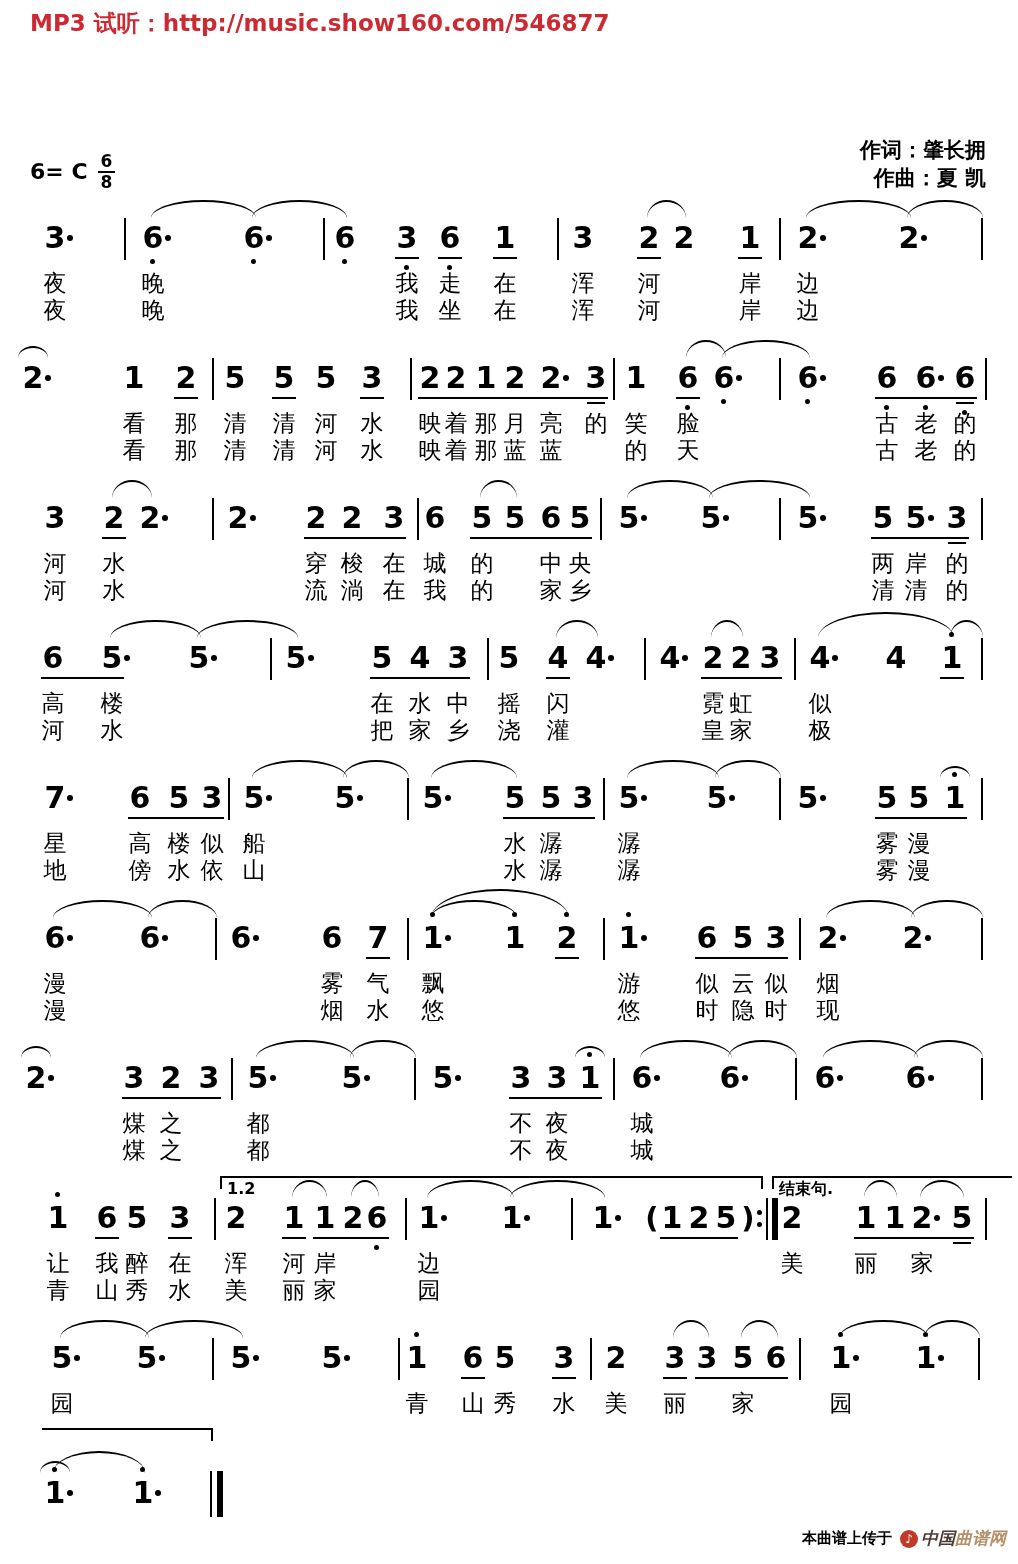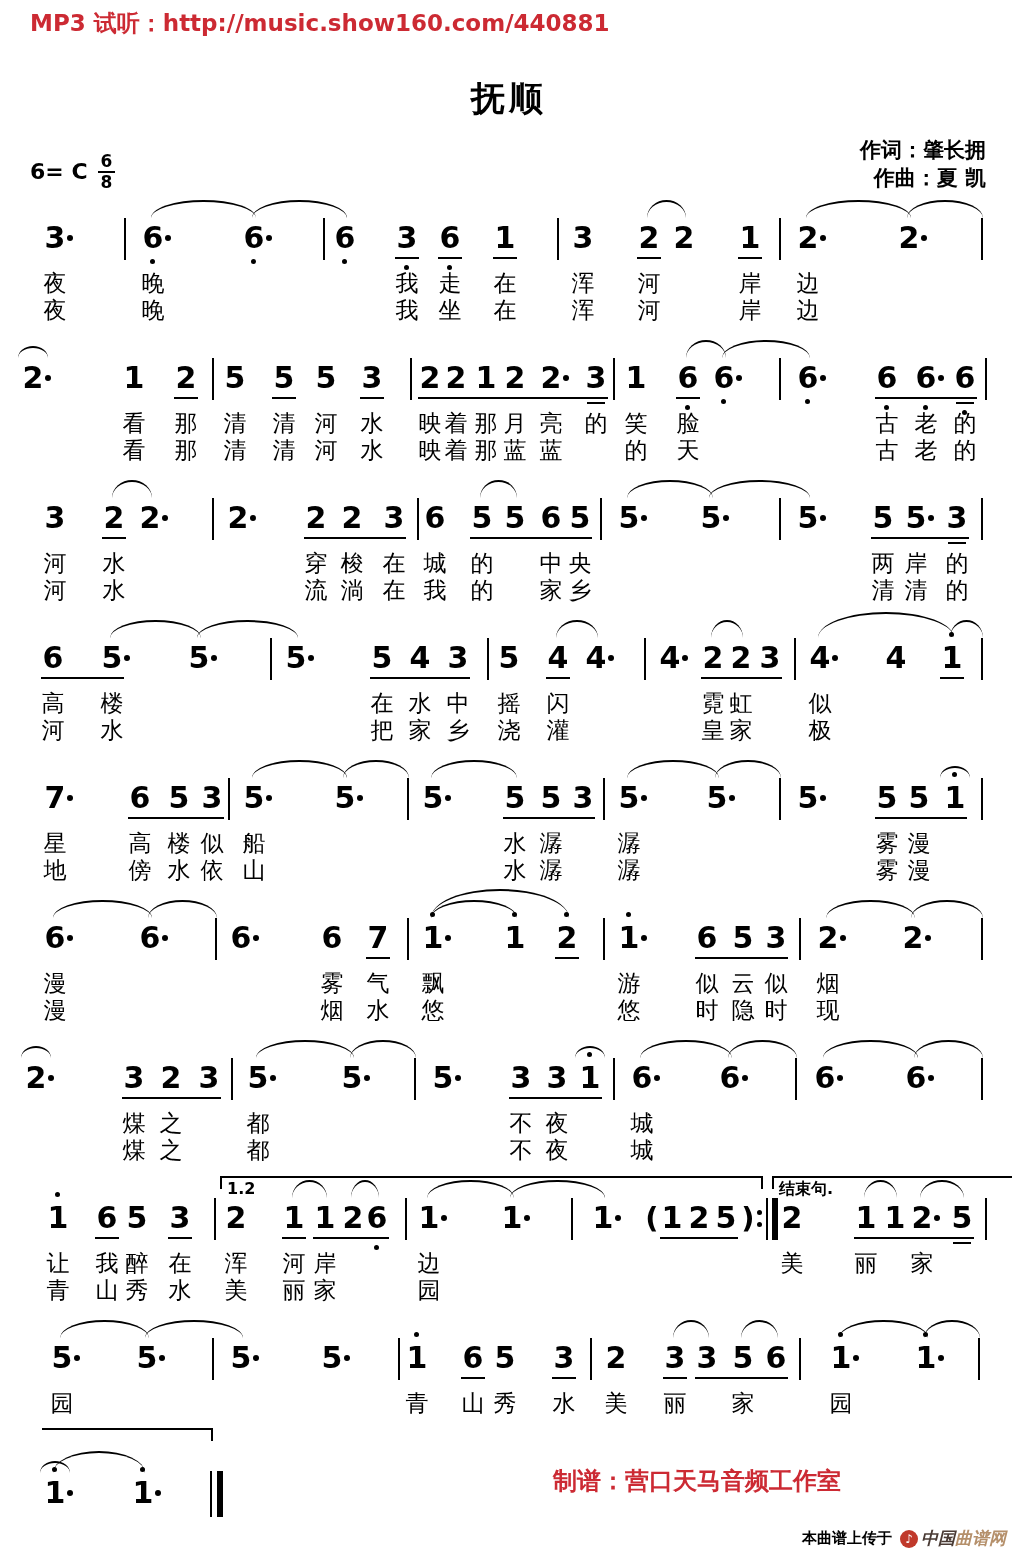--- a/index.html
+++ b/index.html
@@ -37,23 +37,22 @@
   #footer-right{position:absolute;right:12px;top:1527px;display:flex;align-items:center;font-size:15px;font-weight:bold;}
   #footer-right .mark{display:inline-flex;align-items:center;justify-content:center;width:18px;height:18px;margin:0 3px 0 8px;
       border-radius:50%;background:#c0392b;color:#fff;font-size:12px;}
   .site-dark{color:#4a3b35;font-style:italic;font-size:17px;}
   .site-tan{color:#b5906b;font-style:italic;font-size:17px;}
 </style>
 </head>
 <body>
 
 <div id="page">
-  <div class="redlink" style="top:8px">MP3 试听：http://music.show160.com/440881</div>
+  <div class="redlink" style="top:8px">MP3 试听：http://music.show160.com/546877</div>
 
-  <div id="title">抚顺</div>
 
   <div class="credit-right" style="top:136px">作词：肇长拥</div>
   <div class="credit-right" style="top:164px">作曲：夏  凯</div>
 
   <div id="keyrow">
     <span>6= C</span>
     <span class="ts">
       <span class="tsn top">6</span>
       <span class="tsn">8</span>
     </span>
@@ -938,21 +937,20 @@
           <div class="thick"></div>
         </div>
         <div class="arc" style="left: 40px; width: 30px; height: 10px; top: -16px;"></div>
         <div class="arc" style="left: 53px; width: 92px; height: 20px; top: -26px;"></div>
         <div class="volta" style="left: 42px; width: 171px; top: -49px; height: 14px;">
           <div class="tick" style="right: 0px;"></div>
         </div>
       </div>
     </div>
 
-  <div id="score-credit">制谱：营口天马音频工作室</div>
 
   <div id="footer-right">
     <span>本曲谱上传于</span>
     <span class="mark">♪</span>
     <span class="site-dark">中国</span>
     <span class="site-tan">曲谱网</span>
   </div>
 </div>
 
 </body></html>

